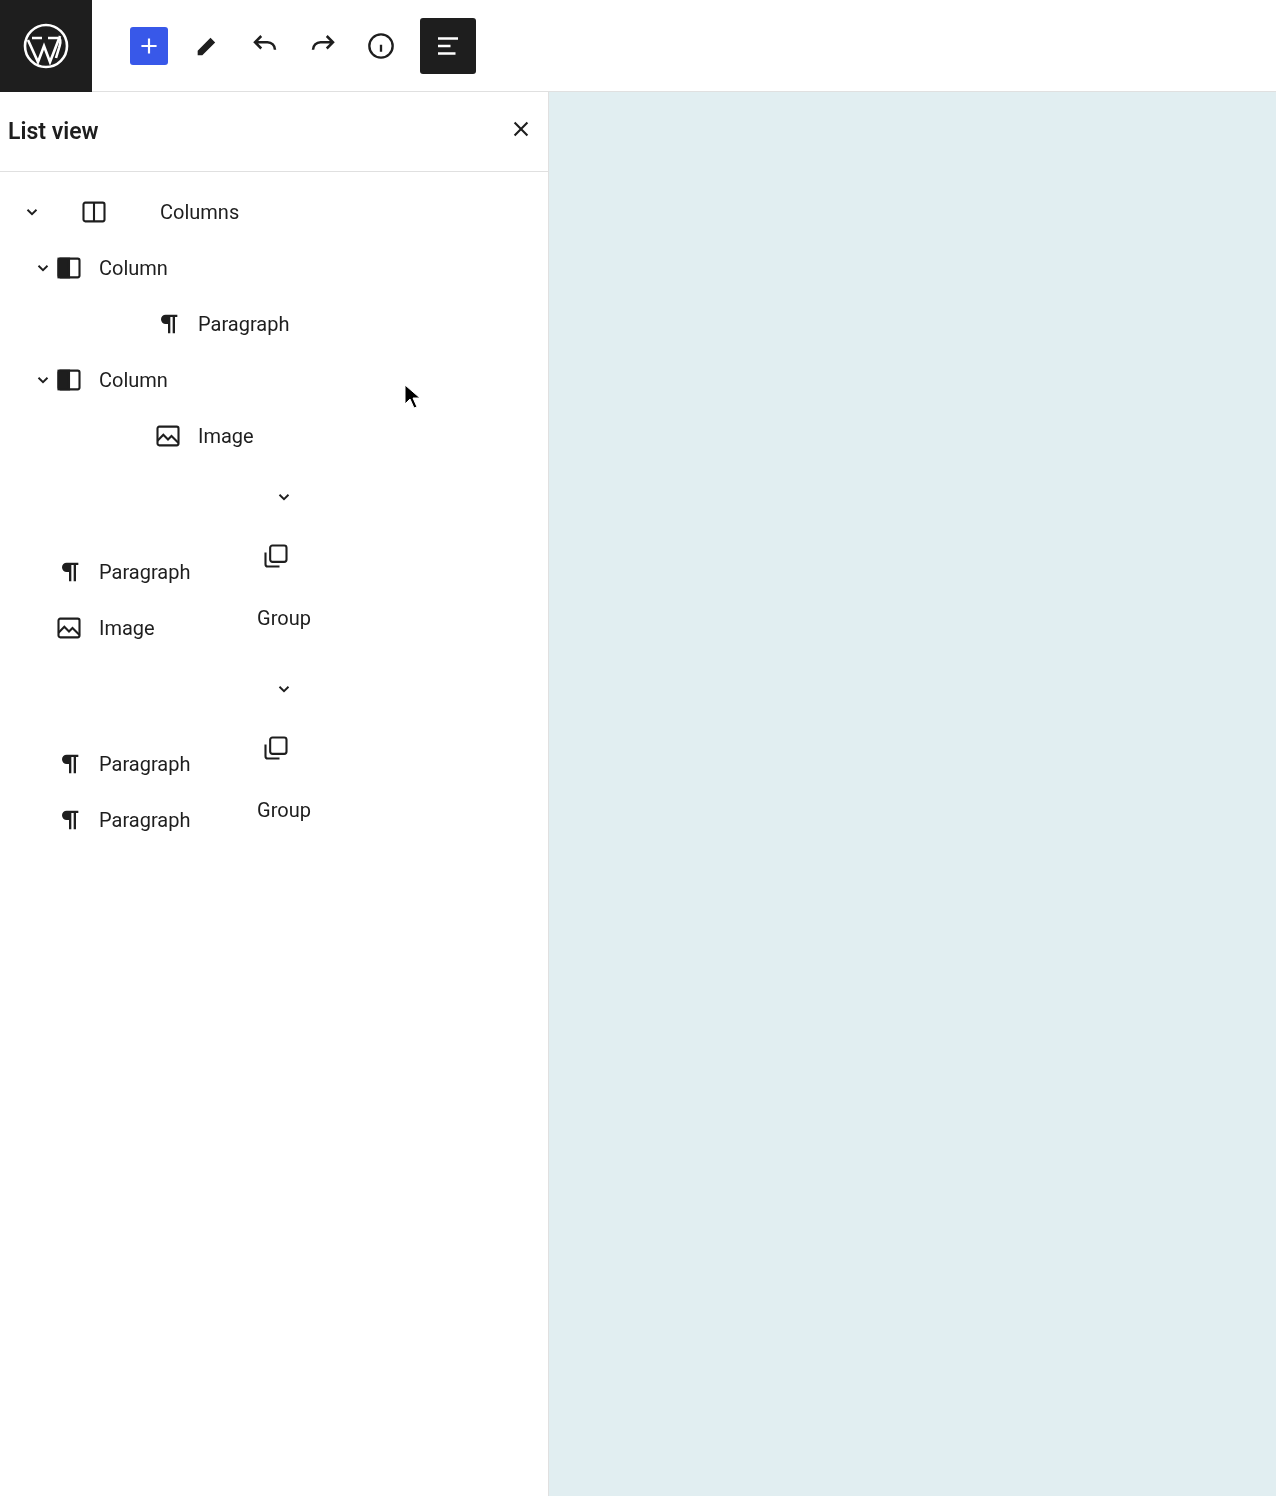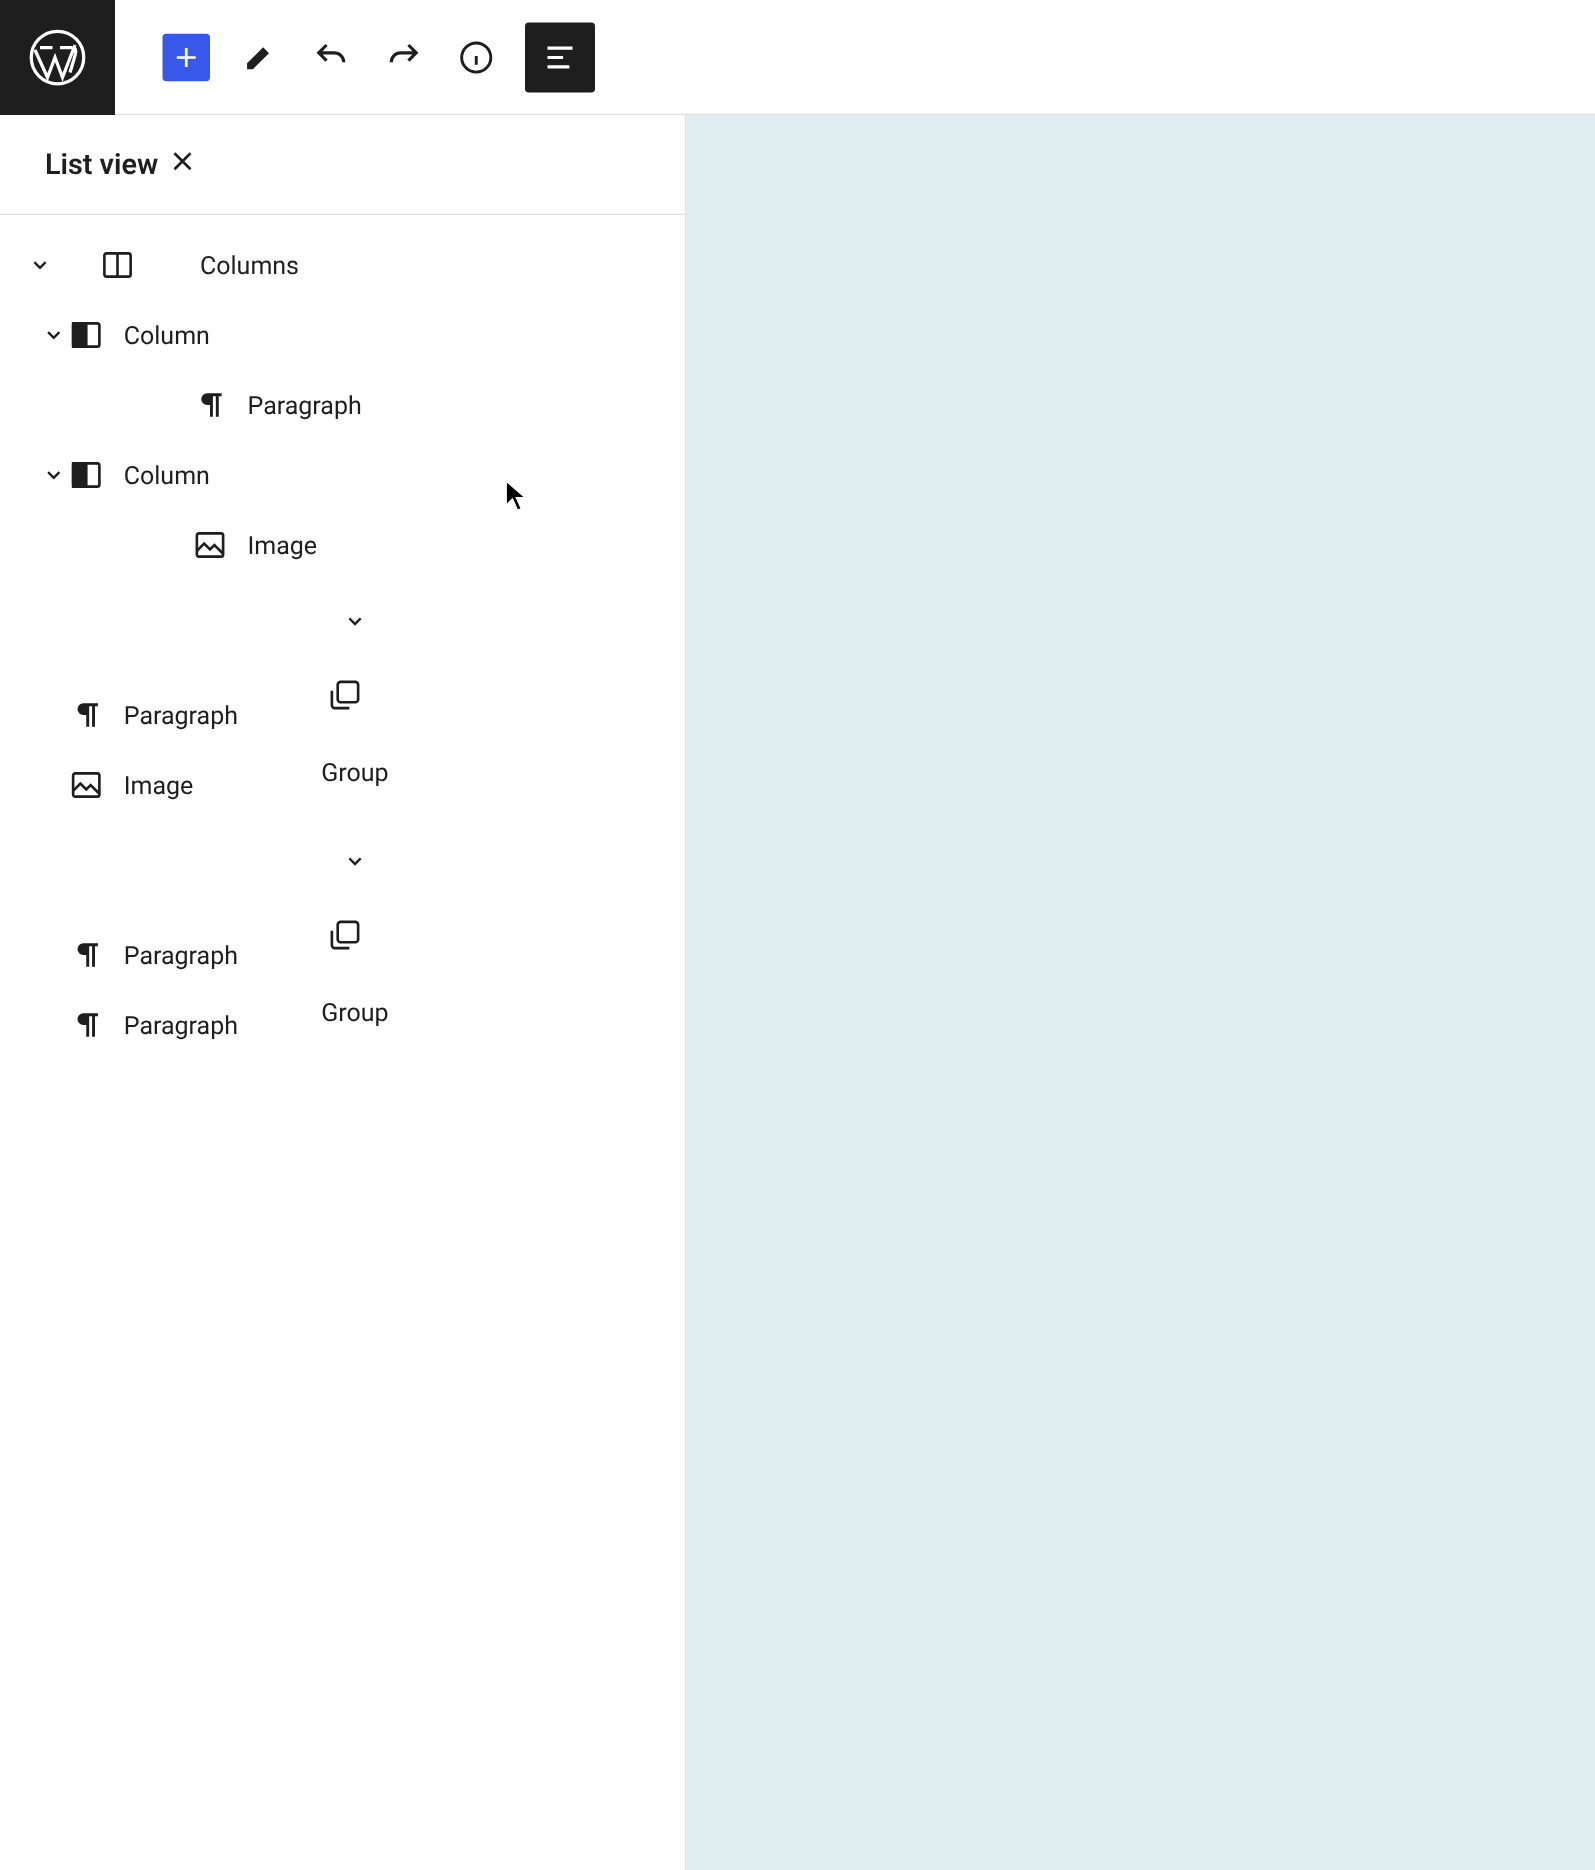--- a/index.html
+++ b/index.html
@@ -51,22 +51,23 @@
   }
   .sidebar {
     width: 549px;
     border-right: 1px solid #e0e0e0;
     background: #fff;
     flex-shrink: 0;
   }
   .panel-header {
     display: flex;
     align-items: center;
+    justify-content: space-between;
     height: 80px;
-    padding: 0 36px;
+    padding: 0 8px;
     border-bottom: 1px solid #e0e0e0;
   }
   .panel-title {
     font-size: 23px;
     font-weight: 600;
   }
   .close-btn {
     cursor: pointer;
     padding: 8px;
   }

